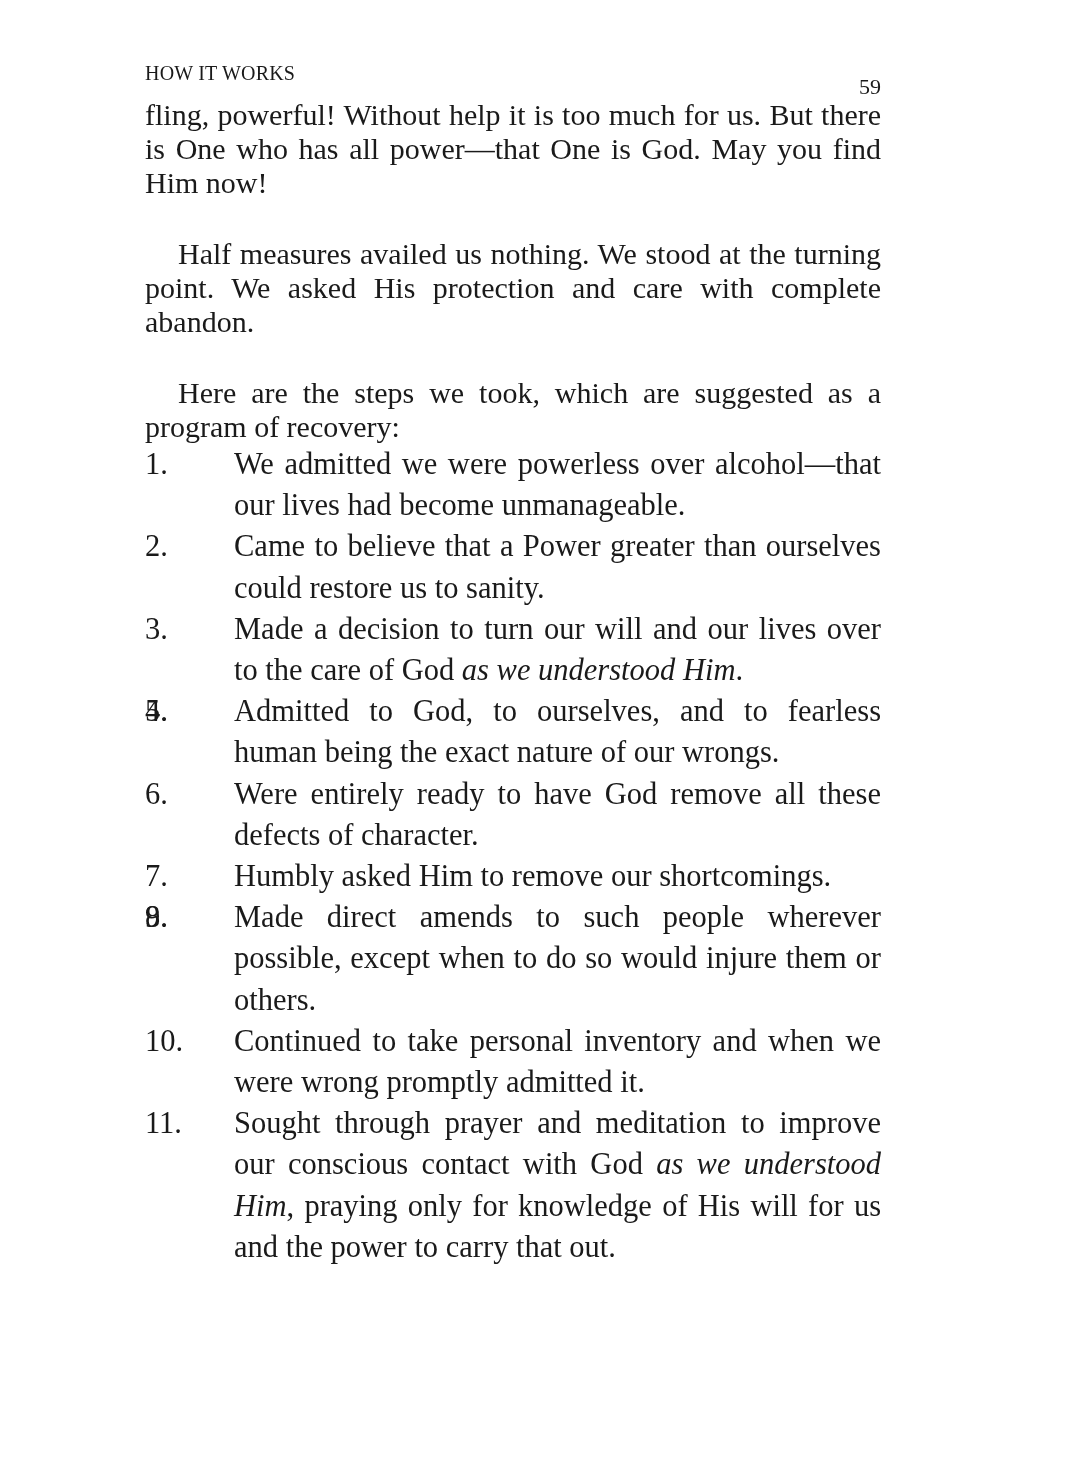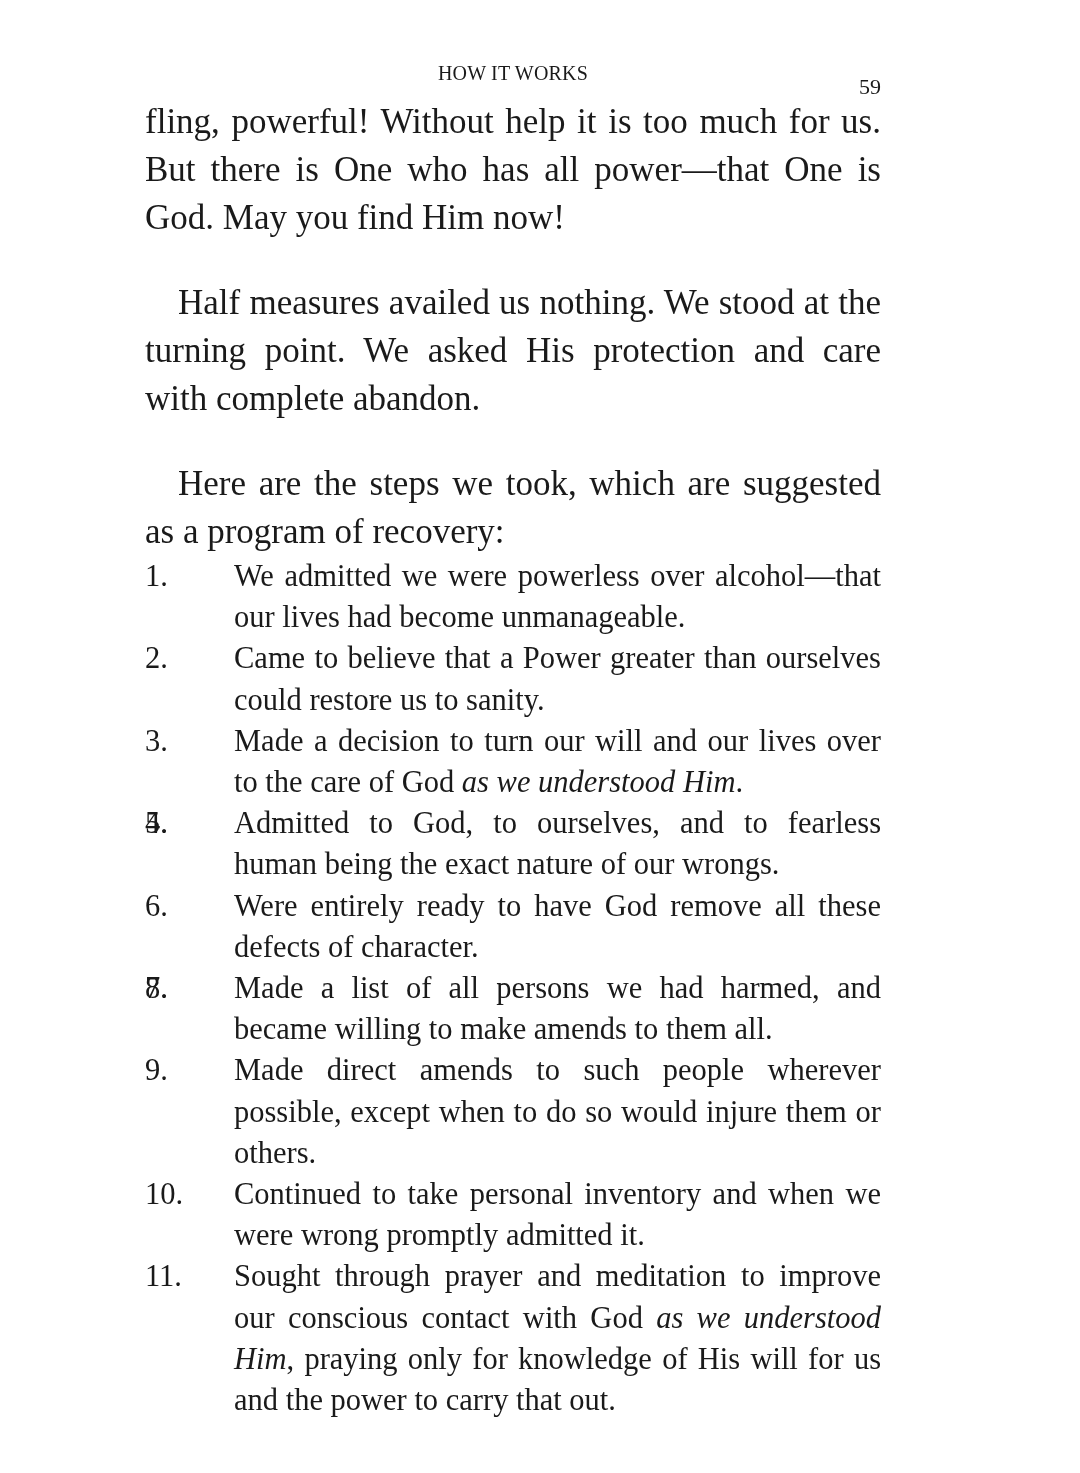--- a/index.html
+++ b/index.html
@@ -23,34 +23,34 @@
     }
     .running-head {
       position: relative;
       height: 40px;
     }
     .running-title {
       position: absolute;
       left: 0;
       right: 0;
       top: 4px;
-      text-align: center;
+      text-align: left;
       font-size: 20px;
       letter-spacing: 0.2px;
     }
     .folio {
       position: absolute;
       right: 0;
       top: 16px;
       font-size: 22px;
     }
     .para {
       margin: 0;
-      font-size: 35px;
-      line-height: 48px;
+      font-size: 30px;
+      line-height: 34px;
       text-align: justify;
       text-align-last: left;
       hyphens: manual;
     }
     .para.indent {
       text-indent: 33px;
       margin-top: 37px;
     }
     .steps {
       list-style: none;
@@ -111,24 +111,24 @@
       <li class="step">
         <span class="step-num">5.</span>
         <span class="step-text"><span>Admitted to God, to ourselves, and to fearless human being the exact nature of our wrongs.</span></span>
       </li>
       <li class="step">
         <span class="step-num">6.</span>
         <span class="step-text"><span>Were entirely ready to have God remove all these defects of character.</span></span>
       </li>
       <li class="step">
         <span class="step-num">7.</span>
+        <span class="step-text"><span>Humbly asked Him to remove our shortcomings.</span></span>
       </li>
       <li class="step">
         <span class="step-num">8.</span>
-        <span class="step-text"><span>Made a list of all persons we had harmed, and became willing to make amends to them all.</span></span>
       </li>
       <li class="step">
         <span class="step-num">9.</span>
         <span class="step-text"><span>Made direct amends to such people wherever possible, except when to do so would injure them or others.</span></span>
       </li>
       <li class="step">
         <span class="step-num">10.</span>
         <span class="step-text"><span>Continued to take personal inventory and when we were wrong promptly admitted it.</span></span>
       </li>
       <li class="step">

